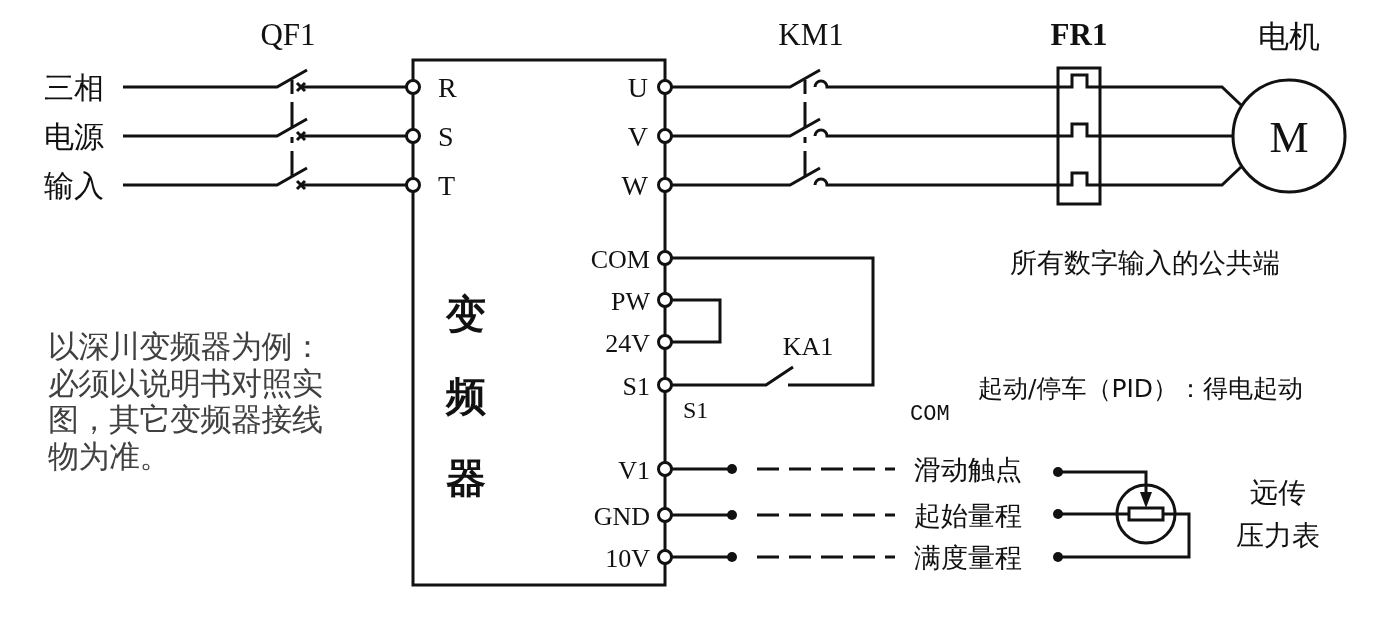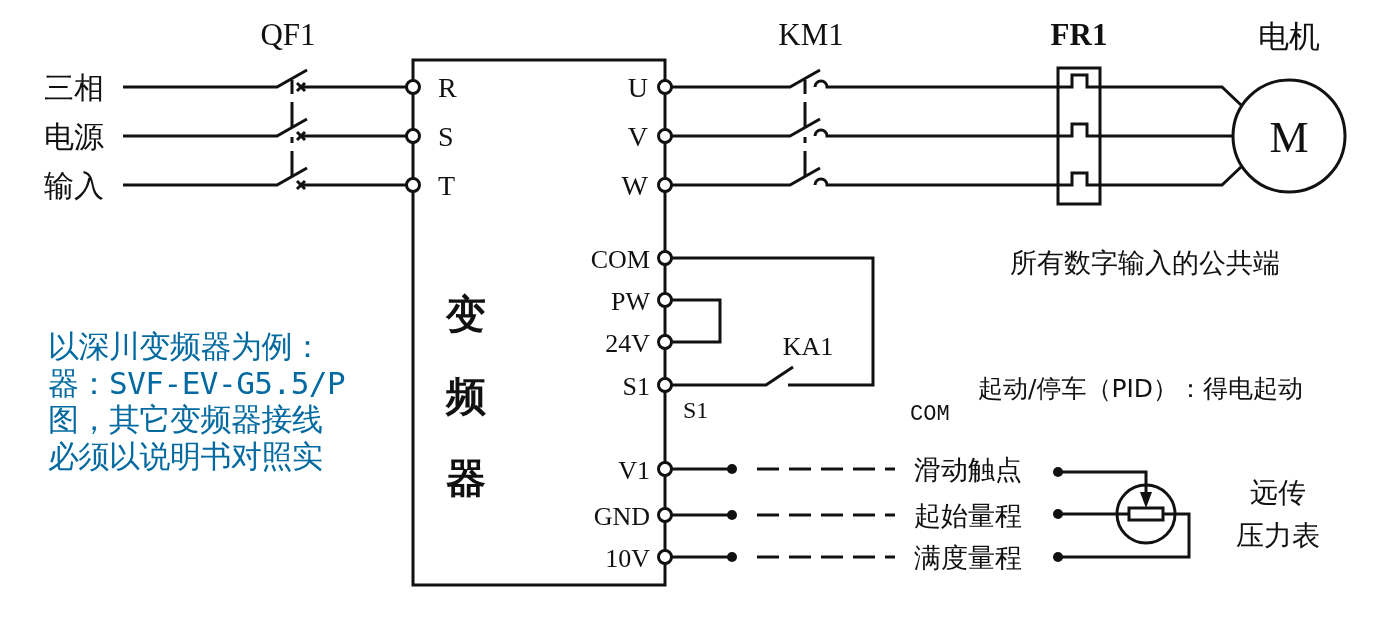--- a/index.html
+++ b/index.html
@@ -8,21 +8,21 @@
   .lbl-serif { font-family: "Liberation Serif", "DejaVu Serif", serif; fill: #111; }
   .lbl-cjk { font-family: "DejaVu Sans", "Liberation Sans", sans-serif; fill: #111; }
   .lbl-mono { font-family: "Liberation Mono", "DejaVu Sans Mono", monospace; fill: #111; }
   .wire { stroke: #111; stroke-width: 3; fill: none; }
   .dash { stroke: #111; stroke-width: 3; fill: none; stroke-dasharray: 22 10; }
   .term { stroke: #111; stroke-width: 3; fill: #fff; }
   .dot { fill: #111; }
   .note {
     position: absolute; left: 48px; top: 328px; width: 330px;
     font-family: "DejaVu Sans Mono", "Liberation Mono", monospace;
-    font-size: 31px; line-height: 36.5px; color: #0369a1; letter-spacing: -0.5px;
+    font-size: 31px; line-height: 36.5px; color: #404040; letter-spacing: -0.5px;
   }
   .note div { white-space: nowrap; }
 </style>
 </head>
 <body>
 
 <svg width="1396" height="628" viewBox="0 0 1396 628">
 
   <rect x="413" y="60" width="252" height="525" class="wire"></rect>
   <text class="lbl-cjk" x="466" y="328" font-size="40" font-weight="bold" text-anchor="middle">变</text>
@@ -146,16 +146,16 @@
     <path class="wire" d="M1058 514 H1129"></path>
     <rect class="wire" x="1129" y="508" width="34" height="12" fill="#fff"></rect>
     <path class="wire" d="M1163 514 H1189 V557 H1058"></path>
   </g>
   <text class="lbl-cjk" x="1278" y="502" font-size="28" text-anchor="middle">远传</text>
   <text class="lbl-cjk" x="1278" y="545" font-size="28" text-anchor="middle">压力表</text>
 </svg>
 
 <div class="note">
   <div>以深川变频器为例：</div>
-  <div>器：SVF-EV-G5.5/P</div>
+  <div>必须以说明书对照实</div>
   <div>图，其它变频器接线</div>
-  <div>必须以说明书对照实</div>
+  <div>物为准。</div>
 </div>
 
 </body></html>

